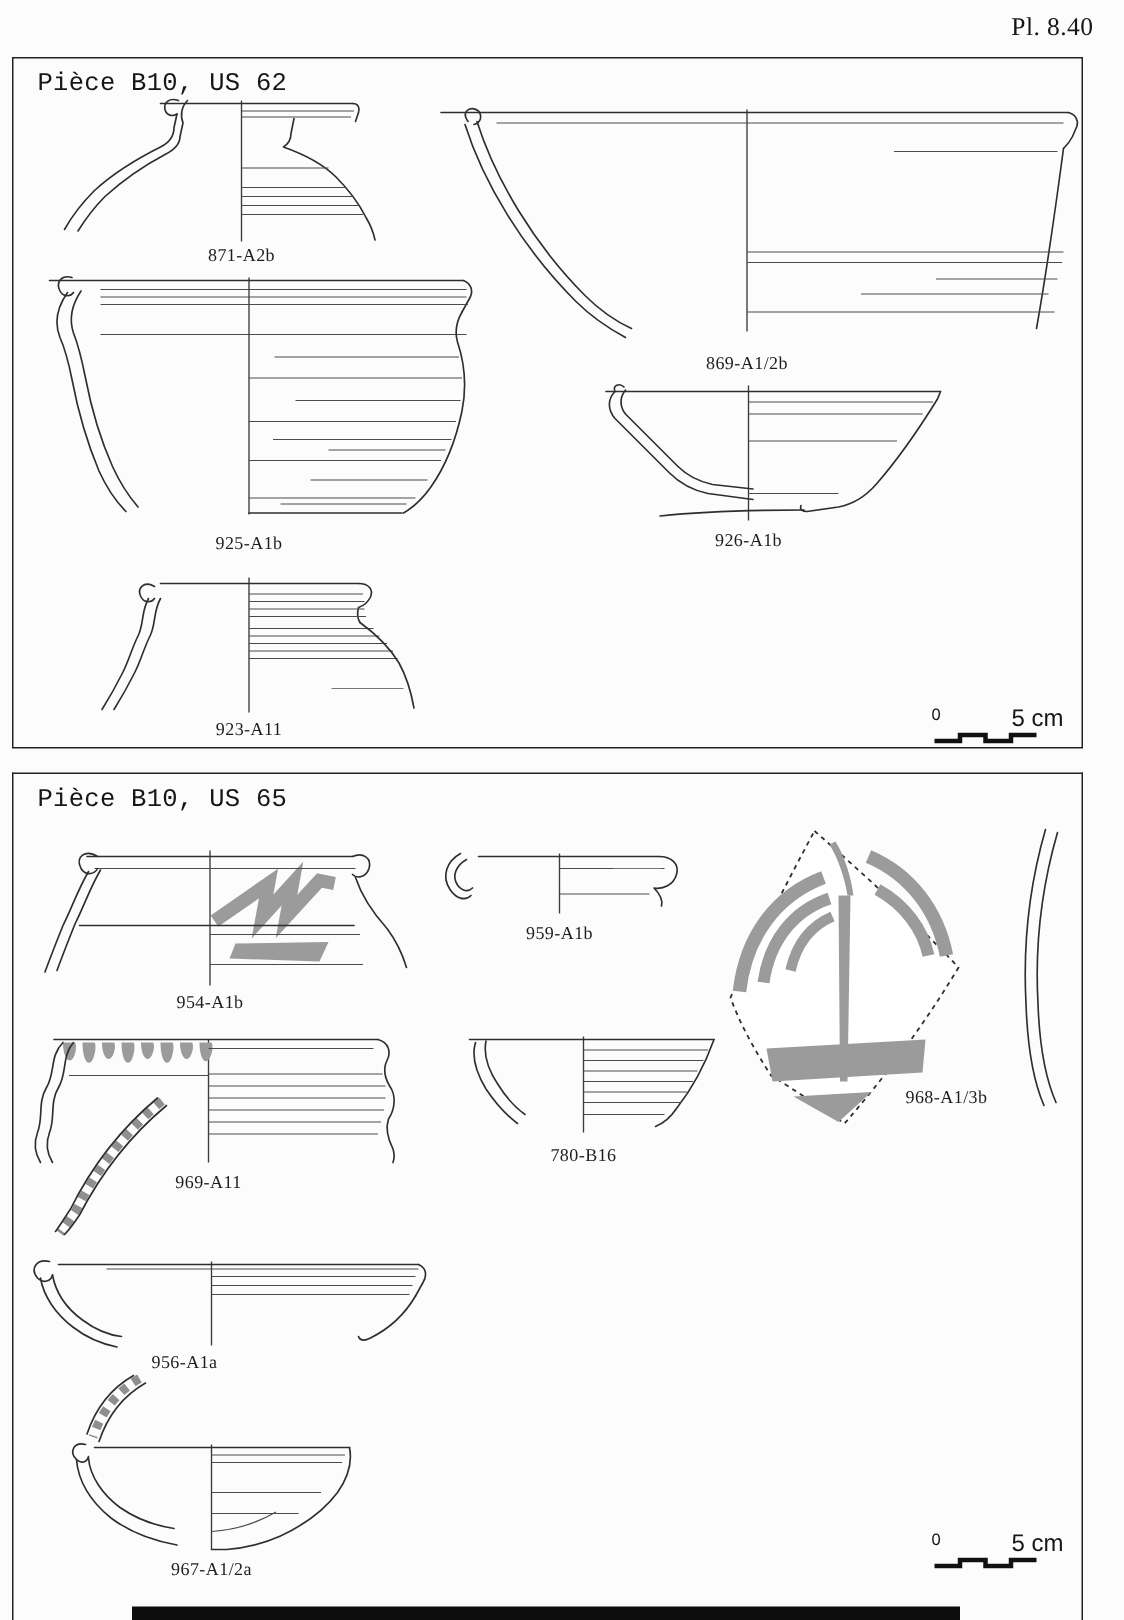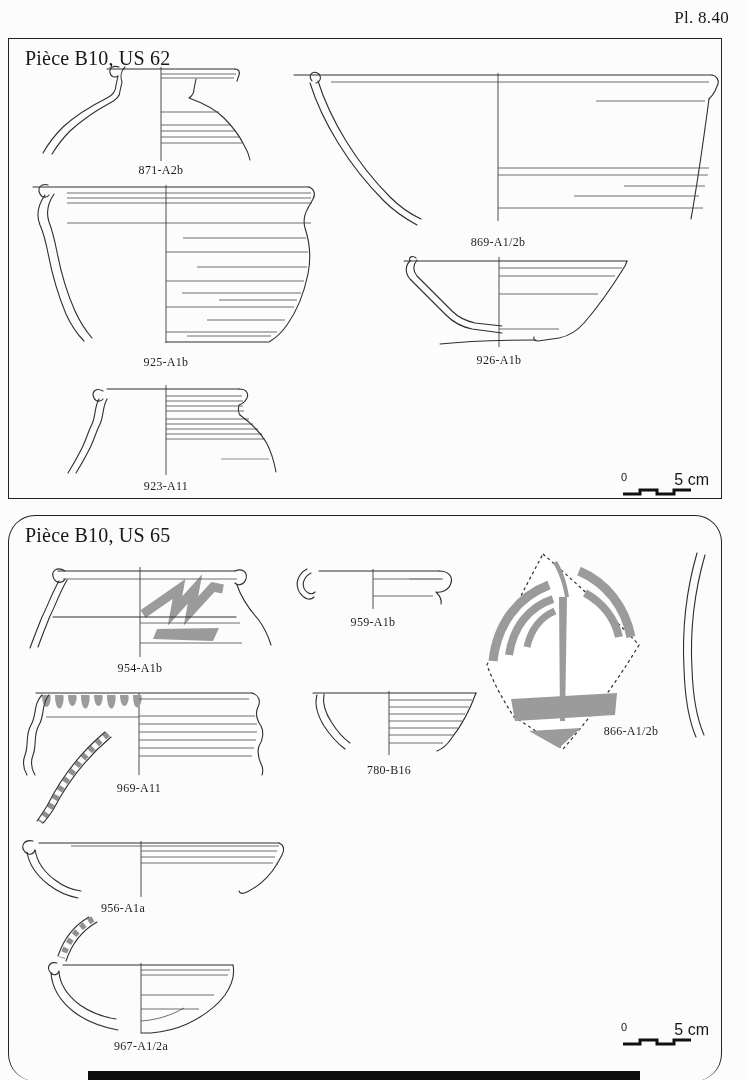--- a/index.html
+++ b/index.html
@@ -16,24 +16,24 @@
   }
   .plate-label{
     position:absolute;top:8px;right:20px;
     font-size:17px;letter-spacing:.3px;
   }
   .panel{
     position:absolute;left:8px;width:712px;
     border:1.5px solid #222;background:transparent;
   }
   #panel-us62{top:38px;height:459px;}
-  #panel-us65{top:515px;height:565px;border-bottom:none;border-radius:27px;}
+  #panel-us65{top:515px;height:565px;border-bottom:none;}
   .panel-title{
     position:absolute;left:16px;top:8px;
-    font-size:20px;letter-spacing:.2px;
+    font-size:17px;letter-spacing:.2px;font-family:Liberation Mono, monospace;
   }
   figure{position:absolute;margin:0;padding:0;}
   figcaption{
     position:absolute;transform:translateX(-50%);
     font-size:12px;white-space:nowrap;color:#1d1d1d;letter-spacing:.3px;
   }
   svg{display:block;overflow:visible;}
   svg .ln{fill:none;stroke:var(--ink);stroke-width:1.1;stroke-linecap:round;stroke-linejoin:round;}
   svg .ax{fill:none;stroke:#3a3a3a;stroke-width:.9;}
   svg .thin{fill:none;stroke:#4a4a4a;stroke-width:.8;}
@@ -192,21 +192,21 @@
       <path class="gray" d="M28,150 L134,144 L132,166 L32,172 Z"></path>
       <path class="gray" d="M46,182 L98,179 L76,199 Z"></path>
     </svg>
   </figure>
   <figure style="left:660px;top:33px;width:42px;height:192px">
     <svg width="42" height="192" viewBox="0 0 42 192">
       <path class="ln" d="M28,4 C17,42 13,82 15,120 C16,150 20,172 27,188"></path>
       <path class="ln" d="M36,6 C25,44 21,84 23,120 C24,150 28,170 35,186"></path>
     </svg>
   </figure>
-  <figcaption style="position:absolute;left:622px;top:208px;transform:translateX(-50%);font-size:12px;white-space:nowrap">866-A1/2b</figcaption>
+  <figcaption style="position:absolute;left:622px;top:208px;transform:translateX(-50%);font-size:12px;white-space:nowrap">968-A1/3b</figcaption>
 
   <figure style="left:7px;top:167px;width:247px;height:112px">
     <svg width="247" height="96" viewBox="0 0 247 96">
       <path class="ax" d="M123,10 V92"></path>
       <path class="ln" d="M20,10 H236"></path>
       <g>
         <path class="gray" d="M26,12 C26,22 30,27 33,22 C35,18 35,13 34,12 Z"></path>
         <path class="gray" d="M39,12 C39,24 43,29 46,23 C48,18 48,13 47,12 Z"></path>
         <path class="gray" d="M52,12 C52,21 56,26 59,21 C61,17 61,13 60,12 Z"></path>
         <path class="gray" d="M65,12 C65,24 69,29 72,23 C74,18 74,13 73,12 Z"></path>

